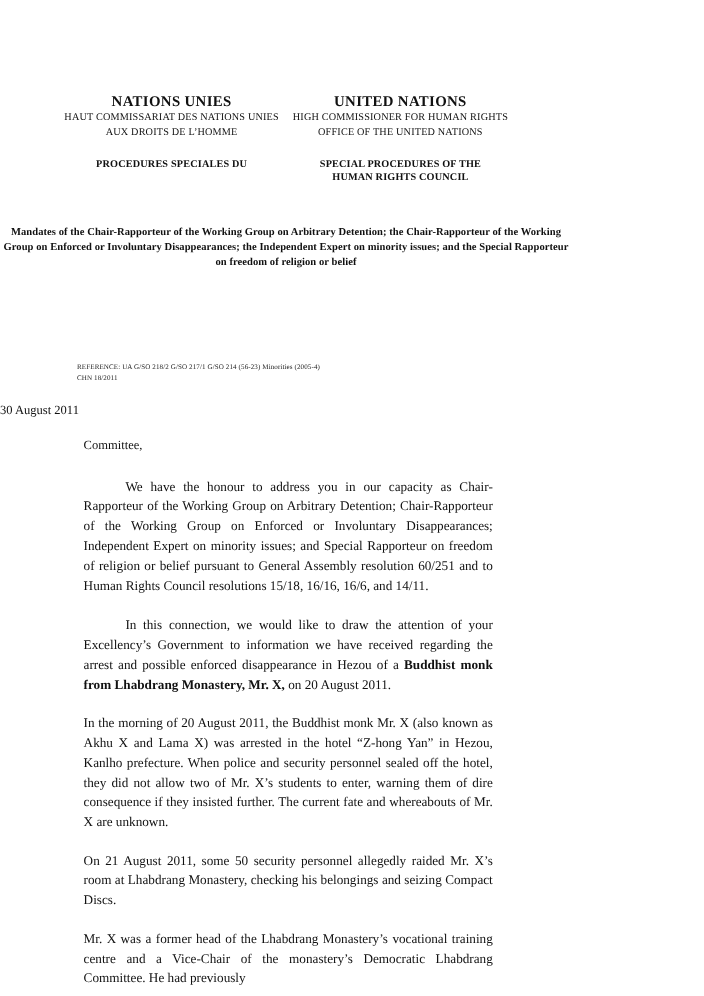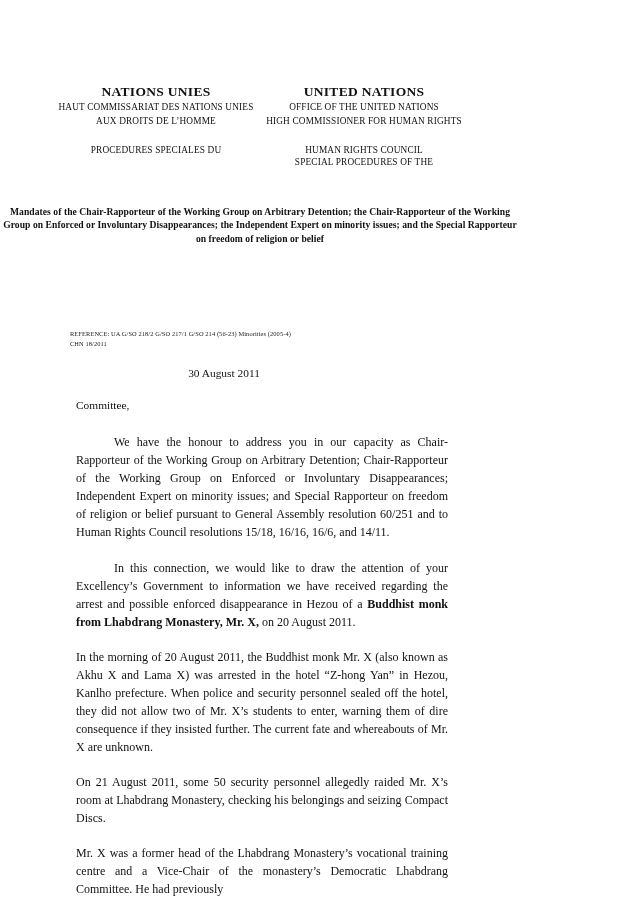--- a/index.html
+++ b/index.html
@@ -45,21 +45,21 @@
   }
   .lh-sub {
     font-weight: normal;
     font-size: 9.3px;
     letter-spacing: 0.15px;
     line-height: 1.32;
     margin-top: 1px;
   }
   .lh-block2 {
     margin-top: 17px;
-    font-weight: normal;
+    font-weight: bold;
     font-size: 9.3px;
     letter-spacing: 0.15px;
     line-height: 1.32;
   }
 
   
   .mandates {
     margin: 36px auto 0 auto;
     width: 516px;
     text-align: center;
@@ -77,21 +77,21 @@
     line-height: 1.5;
     letter-spacing: 0.1px;
     color: #222222;
   }
   .reference-line { white-space: nowrap; }
 
   
   .date-line {
     margin-top: 18px;
     padding-right: 72px;
-    text-align: center;
+    text-align: left;
     font-size: 11.4px;
   }
 
   
   .body-wrap {
     margin-top: 20px;
     padding-left: 76px;
     padding-right: 72px;
     box-sizing: border-box;
   }
@@ -123,25 +123,25 @@
     <div class="letterhead-col">
       <div class="lh-title">NATIONS UNIES</div>
       <div class="lh-sub">HAUT COMMISSARIAT DES NATIONS UNIES</div>
       <div class="lh-sub">AUX DROITS DE L’HOMME</div>
       <div class="lh-block2">
         <div>PROCEDURES SPECIALES DU</div>
       </div>
     </div>
     <div class="letterhead-col">
       <div class="lh-title">UNITED NATIONS</div>
+      <div class="lh-sub">HIGH COMMISSIONER FOR HUMAN RIGHTS</div>
       <div class="lh-sub">OFFICE OF THE UNITED NATIONS</div>
-      <div class="lh-sub">HIGH COMMISSIONER FOR HUMAN RIGHTS</div>
       <div class="lh-block2">
+        <div>SPECIAL PROCEDURES OF THE</div>
         <div>HUMAN RIGHTS COUNCIL</div>
-        <div>SPECIAL PROCEDURES OF THE</div>
       </div>
     </div>
   </div>
 
   <div class="mandates">Mandates of the Chair-Rapporteur of the Working Group on Arbitrary Detention; the Chair-Rapporteur of the Working Group on Enforced or Involuntary Disappearances; the Independent Expert on minority issues; and the Special Rapporteur on freedom of religion or belief</div>
 
   <div class="reference">
     <div class="reference-line">REFERENCE: UA G/SO 218/2 G/SO 217/1  G/SO 214 (56-23) Minorities (2005-4)</div>
     <div class="reference-line">CHN 18/2011</div>
   </div>

